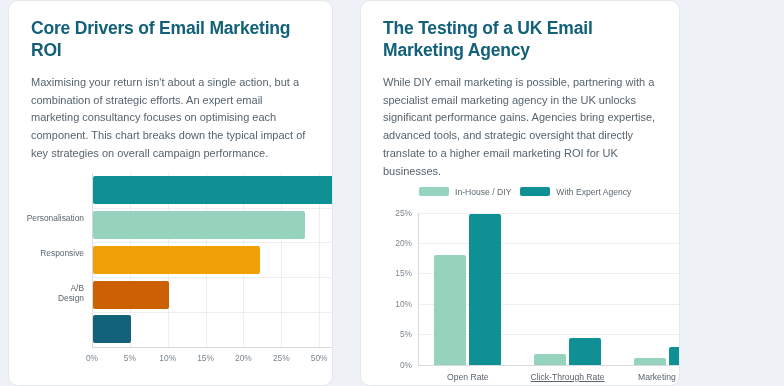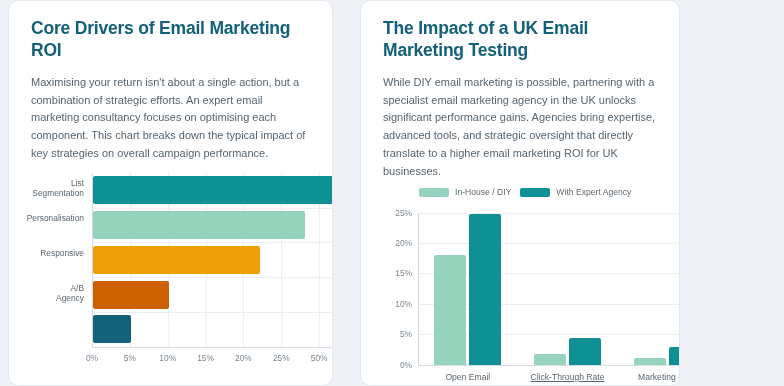--- a/index.html
+++ b/index.html
@@ -74,21 +74,21 @@
   .legend{
     position:absolute;
     top:2px;
     left:58px;
     display:flex;
     align-items:center;
     gap:9px;
     font-size:8.6px;
     color:#5d6971;
   }
-  .legend-item{ display:flex; align-items:flex-end; gap:6px; }
+  .legend-item{ display:flex; align-items:center; gap:6px; }
   .legend-sw{ width:30px;height:9px;border-radius:2px;display:inline-block; }
   .vbar{ position:absolute; border-radius:2px 2px 0 0; }
   .cat-x{
     position:absolute;
     color:#59656f;
     font-size:8.6px;
     text-align:center;
     white-space:nowrap;
   }
 </style>
@@ -114,40 +114,38 @@
         <div class="tick-label" style="left: 223.429px; top: 184px; width: 22px; text-align: center;">20%</div>
         <div class="gridline" style="left: 272.286px; top: 4px; width: 1px; height: 174px;"></div>
         <div class="tick-label" style="left: 261.286px; top: 184px; width: 22px; text-align: center;">25%</div>
         <div class="gridline" style="left: 310.143px; top: 4px; width: 1px; height: 174px;"></div>
         <div class="tick-label" style="left: 299.143px; top: 184px; width: 22px; text-align: center;">50%</div>
         <div class="gridline" style="left: 348px; top: 4px; width: 1px; height: 174px;"></div>
         <div class="tick-label" style="left: 337px; top: 184px; width: 22px; text-align: left; font-style: italic;">35%</div>
         <div class="axisline" style="left: 83px; top: 4px; width: 1px; height: 174px;"></div>
         <div class="axisline" style="left: 83px; top: 178px; width: 265px; height: 1px;"></div>
         <div class="hbar" style="left: 84px; top: 7.4px; width: 265px; height: 28px; background: rgb(14, 144, 148);"></div>
-        <div class="cat-label" style="left: 0px; top: 10.4px; width: 75px;">List
-Segmentation</div>
         <div class="gridline" style="left: 83px; top: 38.8px; width: 265px; height: 1px;"></div>
         <div class="hbar" style="left: 84px; top: 42.2px; width: 212px; height: 28px; background: rgb(149, 211, 189);"></div>
         <div class="cat-label" style="left: 0px; top: 45.2px; width: 75px;">Personalisation</div>
         <div class="gridline" style="left: 83px; top: 73.6px; width: 265px; height: 1px;"></div>
         <div class="hbar" style="left: 84px; top: 77px; width: 166.571px; height: 28px; background: rgb(239, 160, 7);"></div>
         <div class="cat-label" style="left: 0px; top: 80px; width: 75px;">Responsive</div>
         <div class="gridline" style="left: 83px; top: 108.4px; width: 265px; height: 1px;"></div>
         <div class="hbar" style="left: 84px; top: 111.8px; width: 75.7143px; height: 28px; background: rgb(204, 97, 4);"></div>
         <div class="cat-label" style="left: 0px; top: 114.8px; width: 75px;">A/B
-Agency</div>
+Design</div>
         <div class="gridline" style="left: 83px; top: 143.2px; width: 265px; height: 1px;"></div>
         <div class="hbar" style="left: 84px; top: 146.6px; width: 37.8571px; height: 28px; background: rgb(17, 98, 122);"></div>
       </div>
   </div>
 
   <div class="card card-right">
     <div class="card-inner">
-      <h2 class="card-title">The Impact of a UK Email Marketing Testing</h2>
+      <h2 class="card-title">The Testing of a UK Email Marketing Agency</h2>
       <p class="card-body">While DIY email marketing is possible, partnering with a specialist email marketing agency in the UK unlocks significant performance gains. Agencies bring expertise, advanced tools, and strategic oversight that directly translate to a higher email marketing ROI for UK businesses.</p>
     </div>
     <div class="chart" id="col-chart">
         <div class="legend">
           <div class="legend-item">
             <span class="legend-sw" style="background: rgb(149, 211, 189);"></span>
             <span>In-House / DIY</span>
           </div>
           <div class="legend-item">
             <span class="legend-sw" style="background: rgb(14, 144, 148);"></span>
@@ -163,21 +161,21 @@
         <div class="gridline" style="left: 57px; top: 88.8px; width: 299px; height: 1px;"></div>
         <div class="tick-label" style="left: 10px; top: 83.8px; width: 41px; text-align: right;">15%</div>
         <div class="gridline" style="left: 57px; top: 58.4px; width: 299px; height: 1px;"></div>
         <div class="tick-label" style="left: 10px; top: 53.4px; width: 41px; text-align: right;">20%</div>
         <div class="gridline" style="left: 57px; top: 28px; width: 299px; height: 1px;"></div>
         <div class="tick-label" style="left: 10px; top: 23px; width: 41px; text-align: right;">25%</div>
         <div class="axisline" style="left: 57px; top: 28px; width: 1px; height: 152px;"></div>
         <div class="axisline" style="left: 57px; top: 180px; width: 299px; height: 1px;"></div>
         <div class="vbar" style="left: 73.3333px; top: 70.56px; width: 32px; height: 109.44px; background: rgb(149, 211, 189);"></div>
         <div class="vbar" style="left: 108.333px; top: 29.216px; width: 32px; height: 150.784px; background: rgb(14, 144, 148);"></div>
-        <div class="cat-x" style="left: 46.8333px; top: 187px; width: 120px;">Open Email</div>
+        <div class="cat-x" style="left: 46.8333px; top: 187px; width: 120px;">Open Rate</div>
         <div class="vbar" style="left: 173px; top: 169.056px; width: 32px; height: 10.944px; background: rgb(149, 211, 189);"></div>
         <div class="vbar" style="left: 208px; top: 153.248px; width: 32px; height: 26.752px; background: rgb(14, 144, 148);"></div>
         <div class="cat-x" style="left: 146.5px; top: 187px; width: 120px; text-decoration: underline;">Click-Through Rate</div>
         <div class="vbar" style="left: 272.667px; top: 173.312px; width: 32px; height: 6.688px; background: rgb(149, 211, 189);"></div>
         <div class="vbar" style="left: 307.667px; top: 162.368px; width: 32px; height: 17.632px; background: rgb(14, 144, 148);"></div>
         <div class="cat-x" style="left: 246.167px; top: 187px; width: 120px;">Marketing Rate</div>
       </div>
   </div>
 
 </div>

